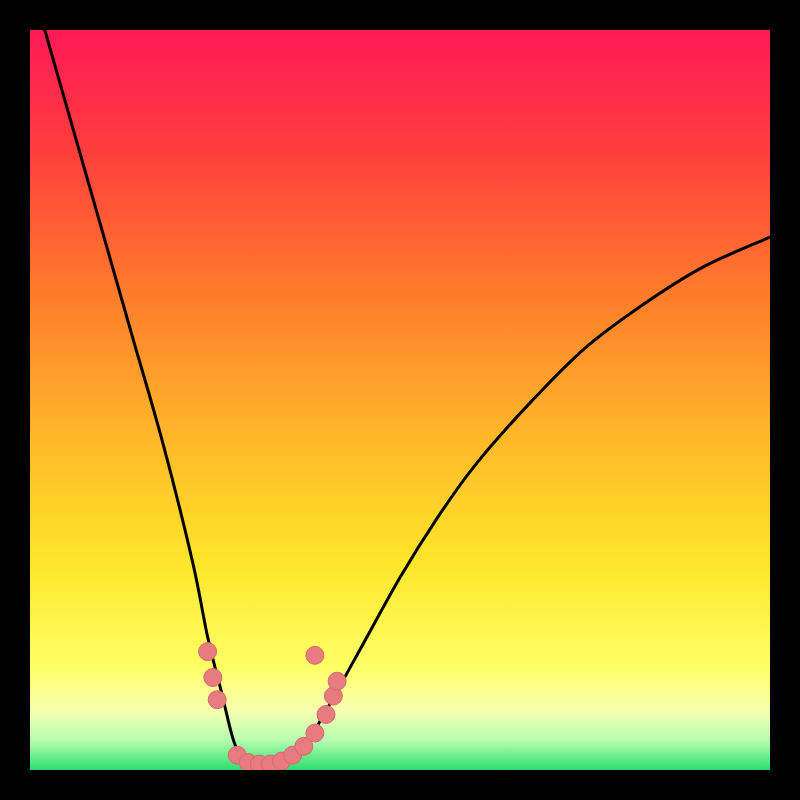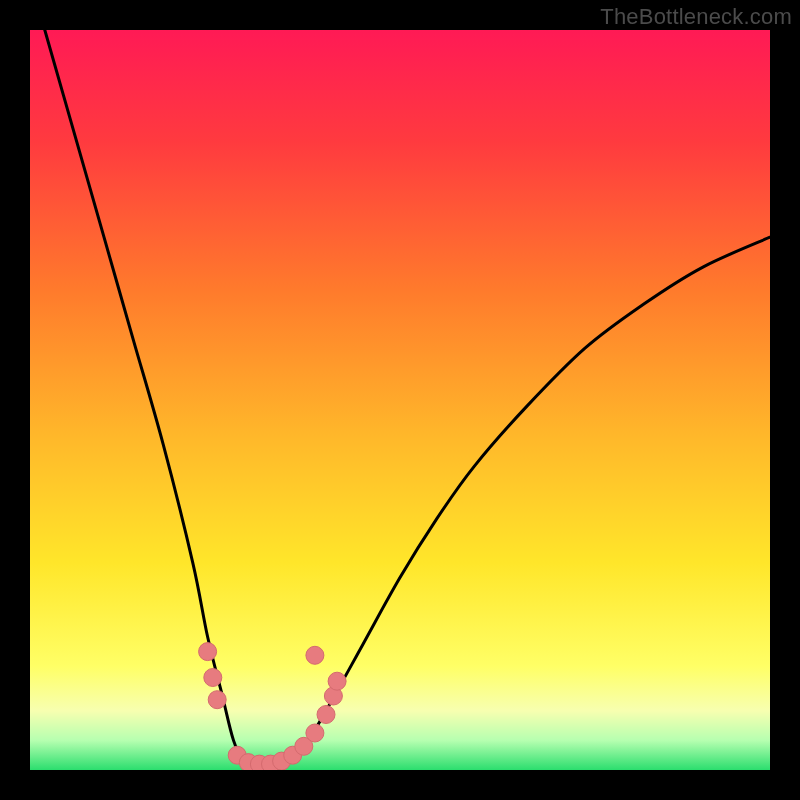--- a/index.html
+++ b/index.html
@@ -97,14 +97,13 @@
           <circle cx="284.9" cy="703.0" r="9" fill="#e77b7f" stroke="#d46a6e" stroke-width="1"></circle>
           <circle cx="296.0" cy="684.5" r="9" fill="#e77b7f" stroke="#d46a6e" stroke-width="1"></circle>
           <circle cx="303.4" cy="666.0" r="9" fill="#e77b7f" stroke="#d46a6e" stroke-width="1"></circle>
           <circle cx="307.1" cy="651.2" r="9" fill="#e77b7f" stroke="#d46a6e" stroke-width="1"></circle>
           <circle cx="284.9" cy="625.3" r="9" fill="#e77b7f" stroke="#d46a6e" stroke-width="1"></circle>
         </g>
     </svg>
 
   </div>
 
-  <div class="watermark" data-bind="watermark">TheBottleneck.com</div>
 </div>
 
 </body></html>

